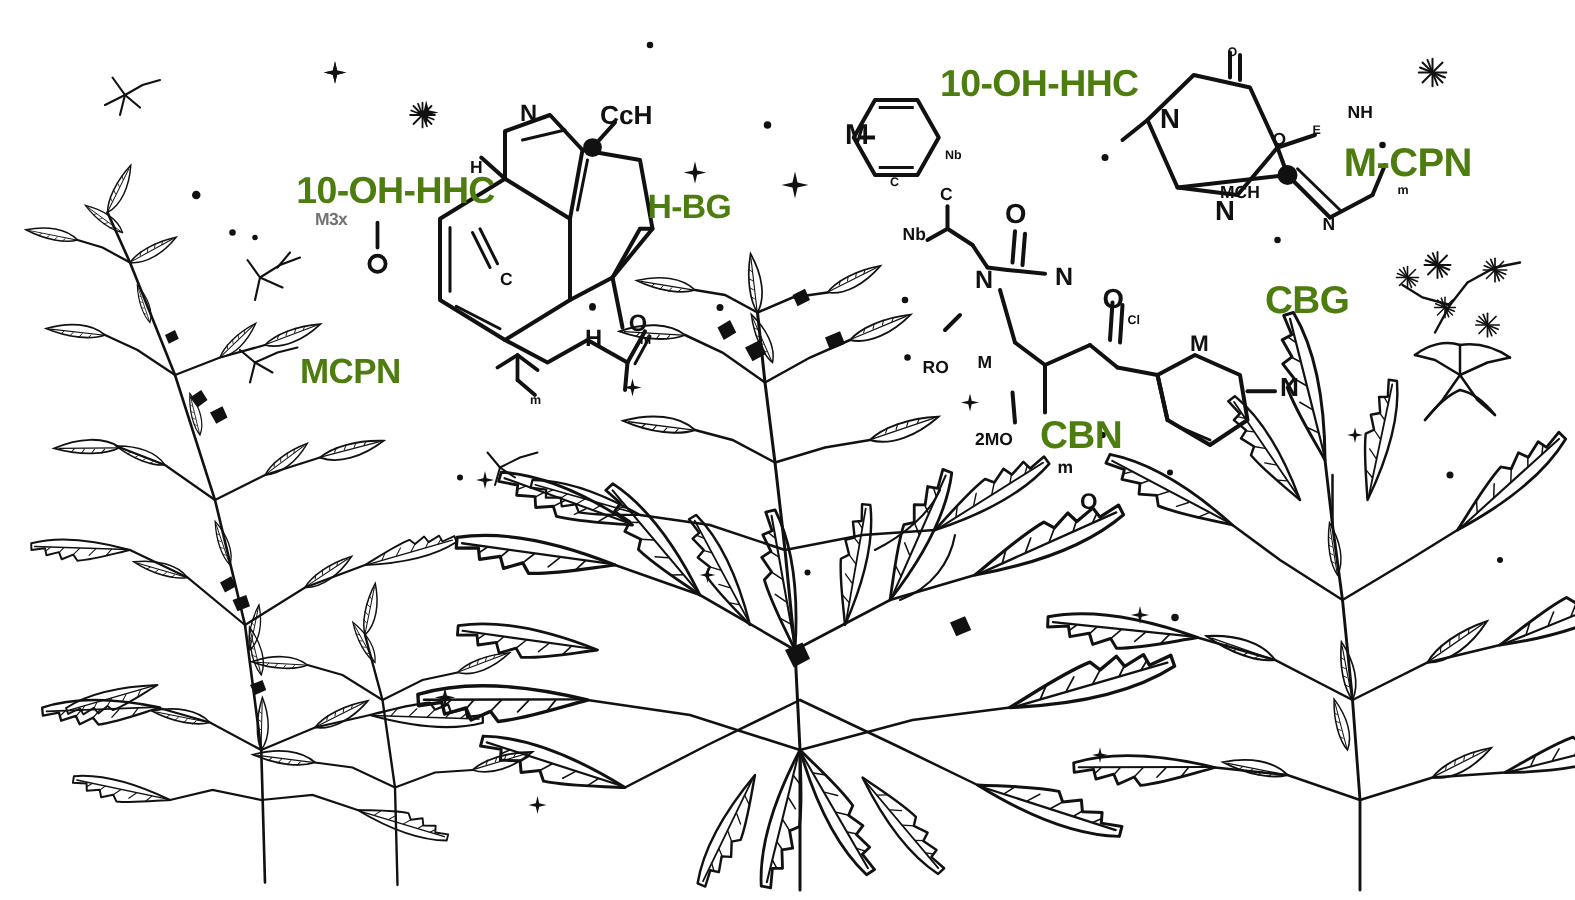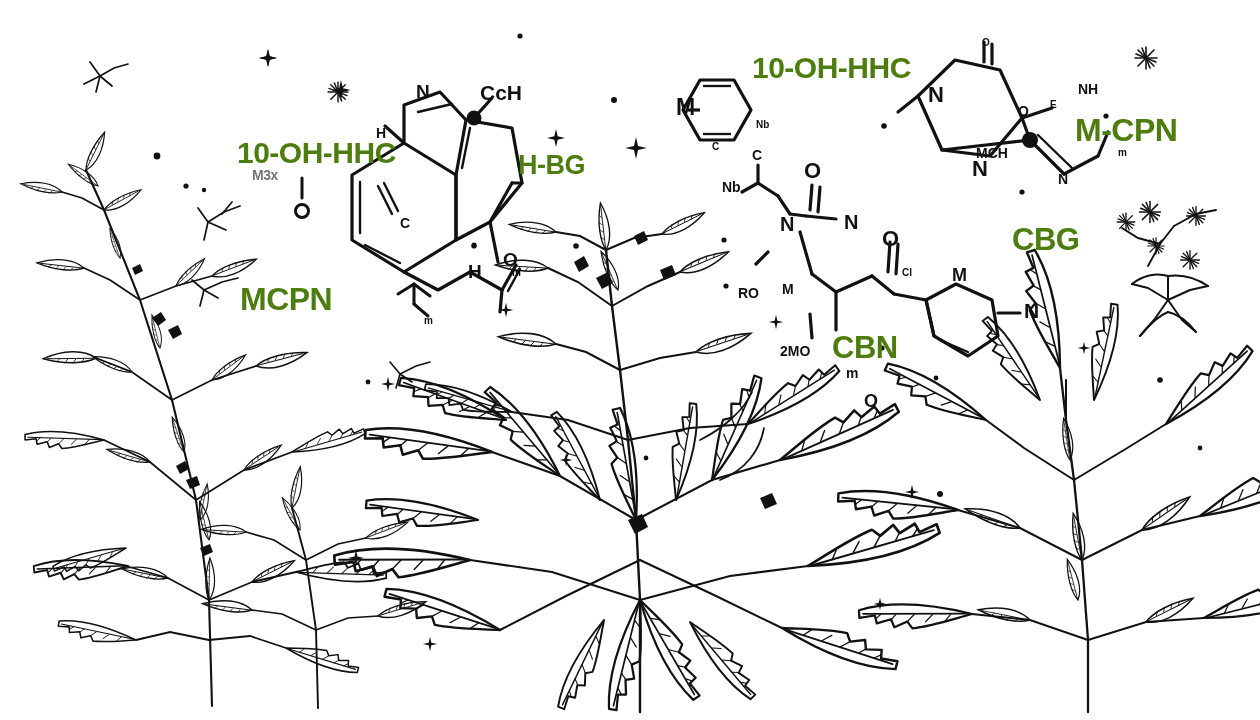--- a/index.html
+++ b/index.html
@@ -580,21 +580,21 @@
       <circle cx="1200" cy="448" r="2.4"></circle>
     </g>
   </svg>
 
   <div class="chem-label lbl-lg" style="left:237px;top:138px;">10-OH-HHC</div>
 
   <div class="chem-label lbl-xs" style="left:252px;top:168px;font-size:14px;color:#737373;">M3x</div>
 
   <div class="chem-label lbl-lg" style="left:752px;top:53px;">10-OH-HHC</div>
 
-  <div class="chem-label lbl-lg" style="left:240px;top:283px;font-size:32px;">MCPN</div>
+  <div class="chem-label lbl-lg" style="left:240px;top:283px;font-size:28px;">MCPN</div>
 
   <div class="chem-label lbl-md" style="left:518px;top:152px;">H-BG</div>
 
   <div class="chem-label lbl-lg" style="left:1075px;top:114px;font-size:32px;">M-CPN</div>
 
   <div class="chem-label lbl-lg" style="left:1012px;top:224px;font-size:31px;">CBG</div>
 
   <div class="chem-label lbl-lg" style="left:832px;top:332px;font-size:31px;">CBN</div>
 
   <div class="atom" style="left:480px;top:82px;font-size:21px;">CcH</div>
@@ -612,21 +612,21 @@
 
   <div class="atom atom-sm" style="left:722px;top:180px;">Nb</div>
   <div class="atom atom-sm" style="left:752px;top:148px;">C</div>
   <div class="atom" style="left:804px;top:160px;font-size:22px;">O</div>
   <div class="atom" style="left:780px;top:214px;font-size:20px;">N</div>
   <div class="atom" style="left:844px;top:212px;font-size:20px;">N</div>
   <div class="atom atom-sm" style="left:782px;top:282px;">M</div>
   <div class="atom atom-sm" style="left:738px;top:286px;">RO</div>
   <div class="atom atom-sm" style="left:780px;top:344px;">2MO</div>
   <div class="atom" style="left:882px;top:228px;font-size:22px;">O</div>
-  <div class="atom atom-xs" style="left:902px;top:268px;">Cl</div>
+  <div class="atom atom-xs" style="left:902px;top:252px;">Cl</div>
   <div class="atom atom-sm" style="left:952px;top:266px;font-size:18px;">M</div>
   <div class="atom" style="left:1024px;top:300px;font-size:21px;">N</div>
   <div class="atom atom-sm" style="left:846px;top:366px;">m</div>
   <div class="atom" style="left:864px;top:392px;font-size:18px;">O</div>
   <div class="atom atom-sm" style="left:940px;top:146px;margin-left:36px;">MCH</div>
 
   <div class="atom" style="left:928px;top:84px;font-size:22px;">N</div>
   <div class="atom" style="left:972px;top:158px;font-size:22px;">N</div>
   <div class="atom atom-xs" style="left:982px;top:38px;">O</div>
   <div class="atom atom-sm" style="left:1018px;top:104px;">O</div>

